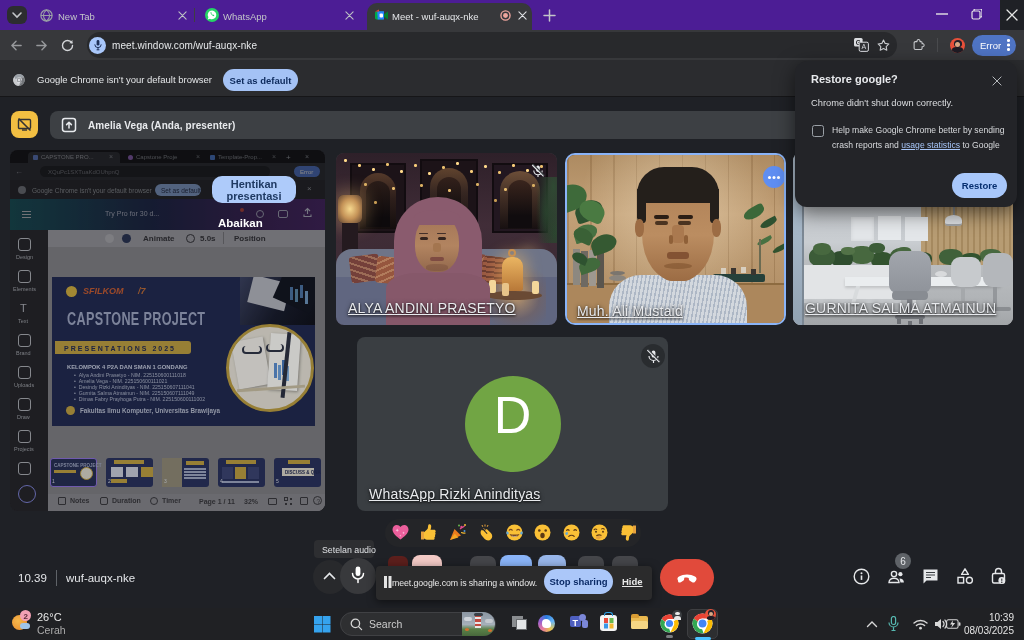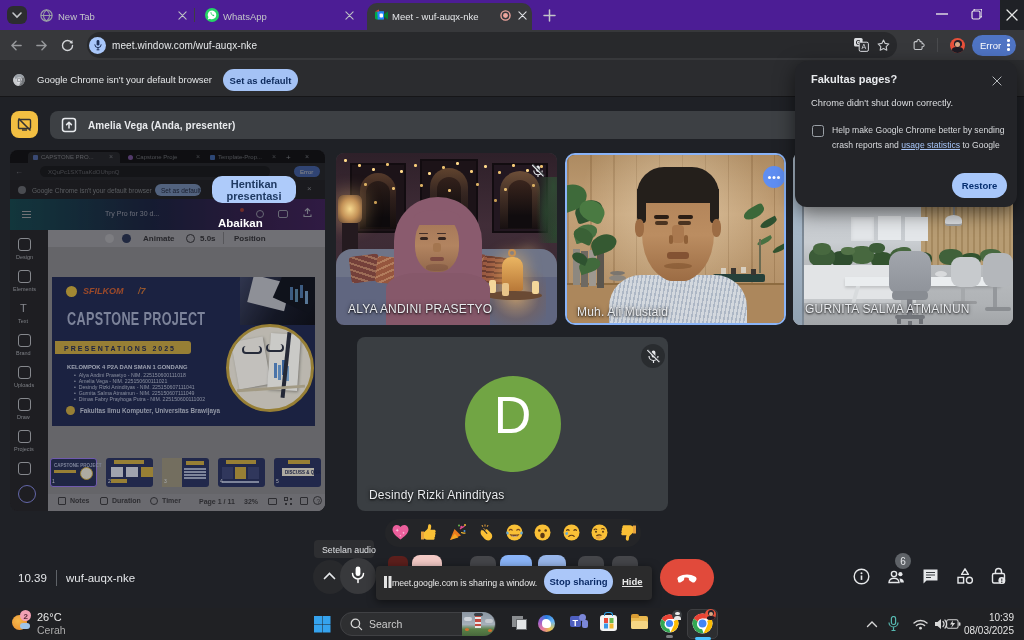--- a/index.html
+++ b/index.html
@@ -18,22 +18,22 @@
   #toolbar { left:0; top:30px; width:1024px; height:30px; background:#37383b; }
   #omnibox { left:87px; top:2px; width:810px; height:26px; border-radius:13px; background:#28292c; }
 
   
   #banner { left:0; top:60px; width:1024px; height:37px; background:#2b2c2f; border-bottom:1px solid #161618; }
 
   
   #meet { left:0; top:98px; width:1024px; height:510px; background:#1f2126; }
 
   .tile { position:absolute; border-radius:8px; background:#3a3e42; overflow:hidden; }
-  .name { position:absolute; left:12px; bottom:9px; color:#e8eaed; font-size:12px;
-    text-shadow:0 1px 2px rgba(0,0,0,.85),0 0 4px rgba(0,0,0,.5); letter-spacing:.2px; }
+  .name { position:absolute; left:12px; bottom:9px; color:#e8eaed; font-size:14px;
+    text-shadow:0 1px 2px rgba(0,0,0,.85),0 0 4px rgba(0,0,0,.5); letter-spacing:.2px;text-decoration:underline; }
 
   
   #dlg { left:795px; top:61px; width:222px; height:146px; background:#232428; border-radius:12px;
     box-shadow:0 6px 20px rgba(0,0,0,.55); z-index:50; }
 
   
   #taskbar { left:0; top:608px; width:1024px; height:32px; background:#202124; z-index:60; }
 </style>
 </head>
 <body>
@@ -459,21 +459,21 @@
     <div class="tile" id="t-des" style="left:357px;top:239px;width:311px;height:174px;">
       <div class="abs" style="left:108px;top:39px;width:96px;height:96px;border-radius:50%;background:#71a544;"></div>
       <div class="abs" style="left:0;top:48px;width:311px;height:90px;text-align:center;font-size:52px;color:#fff;">D</div>
       <div class="abs" style="left:284px;top:7px;width:24px;height:24px;border-radius:50%;background:rgba(28,29,32,.55);"></div>
         <svg class="abs" style="left:288px;top:11px" width="17" height="17" viewBox="0 0 17 17">
           <rect x="6.6" y="2.6" width="3.8" height="7" rx="1.9" fill="#e8eaed"></rect>
           <path d="M4 8a4.5 4.5 0 0 0 9 0M8.5 12.5V15" stroke="#e8eaed" stroke-width="1.2" fill="none"></path>
           <path d="M2.5 2l12 12" stroke="#e8eaed" stroke-width="1.6"></path>
           <path d="M3.2 1.3l12 12" stroke="#3a3e42" stroke-width="1.2"></path>
         </svg>
-      <div class="name">Desindy Rizki Anindityas</div>
+      <div class="name">WhatsApp Rizki Anindityas</div>
     </div>
 
 
     <div class="abs" style="left:385px;top:421px;width:256px;height:28px;border-radius:14px;background:#242528;"></div>
 
     <svg class="abs" style="left:391px;top:425px" width="19" height="19" viewBox="0 0 19 19">
         <path d="M9.5 16.5C6 13.6 1.5 10.4 1.5 6.4 1.5 3.9 3.4 2 5.8 2c1.5 0 2.9.8 3.7 2 .8-1.2 2.2-2 3.7-2 2.4 0 4.3 1.9 4.3 4.4 0 4-4.5 7.2-8 10.1z" fill="#ec5f9c"></path>
         <path d="M6.2 5.4l.5 1.3 1.3.5-1.3.5-.5 1.3-.5-1.3-1.3-.5 1.3-.5zM12.5 8.5l.4 1 1 .4-1 .4-.4 1-.4-1-1-.4 1-.4zM9.3 11.6l.3.8.8.3-.8.3-.3.8-.3-.8-.8-.3.8-.3z" fill="#f8c6dd"></path>
       </svg>
 
@@ -598,21 +598,21 @@
     <svg class="abs" style="left:990px;top:469px" width="17" height="18" viewBox="0 0 17 18">
         <rect x="2.5" y="6.5" width="12" height="9.5" rx="1.5" fill="none" stroke="#e6e8ea" stroke-width="1.4"></rect>
         <path d="M5.5 6V4.5a3 3 0 0 1 6 0V6" fill="none" stroke="#e6e8ea" stroke-width="1.4"></path>
         <circle cx="11.8" cy="13.4" r="3.4" fill="#e6e8ea"></circle>
         <path d="M11.8 11.6v2.2" stroke="#202124" stroke-width="1"></path>
         <circle cx="11.8" cy="15.2" r=".7" fill="#202124"></circle>
       </svg>
   </div>
 
   <div class="abs" id="dlg">
-    <div class="abs" style="left:16px;top:12px;font-size:11px;font-weight:bold;color:#e8eaed;">Fakultas pages?</div>
+    <div class="abs" style="left:16px;top:12px;font-size:11px;font-weight:bold;color:#e8eaed;">Restore google?</div>
     <svg class="abs" style="left:197px;top:15px" width="10" height="10" viewBox="0 0 11 11">
         <path d="M1 1l9 9M10 1l-9 9" stroke="#b5b9bd" stroke-width="1.1" stroke-linecap="round"></path>
       </svg>
     <div class="abs" style="left:16px;top:37px;font-size:9.3px;color:#dcdee1;">Chrome didn't shut down correctly.</div>
     <div class="abs" style="left:17px;top:64px;width:12px;height:12px;border:1.6px solid #9aa0a6;border-radius:2.5px;"></div>
     <div class="abs" style="left:37px;top:62px;width:175px;font-size:8.6px;color:#d8dadd;line-height:14.8px;white-space:nowrap;">Help make Google Chrome better by sending<br>crash reports and <span style="color:#a8c7fa;text-decoration:underline;">usage statistics</span> to Google</div>
     <div class="abs" style="left:157px;top:112px;width:55px;height:25px;border-radius:13px;background:#a8c7fa;"></div>
     <div class="abs" style="left:157px;top:119px;width:55px;text-align:center;font-size:9.5px;font-weight:bold;color:#062e6f;">Restore</div>
   </div>
 

